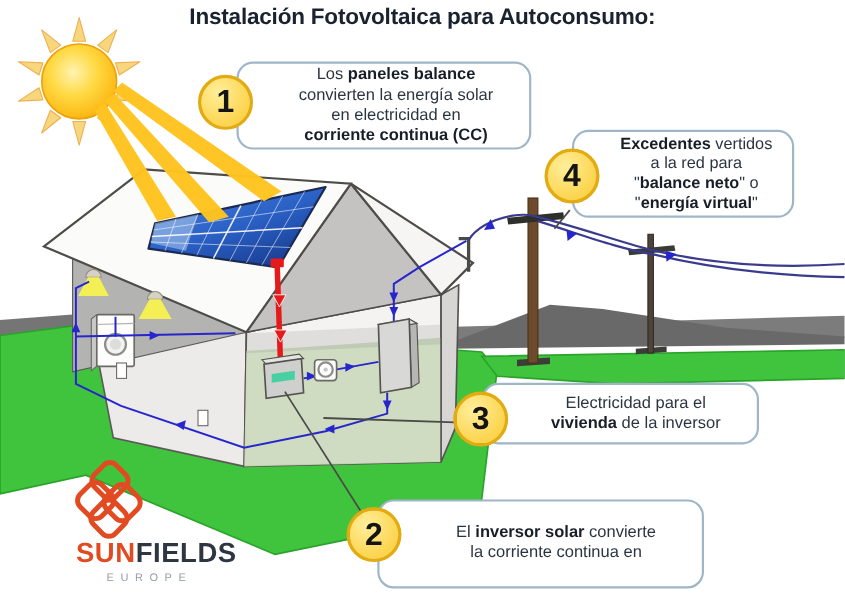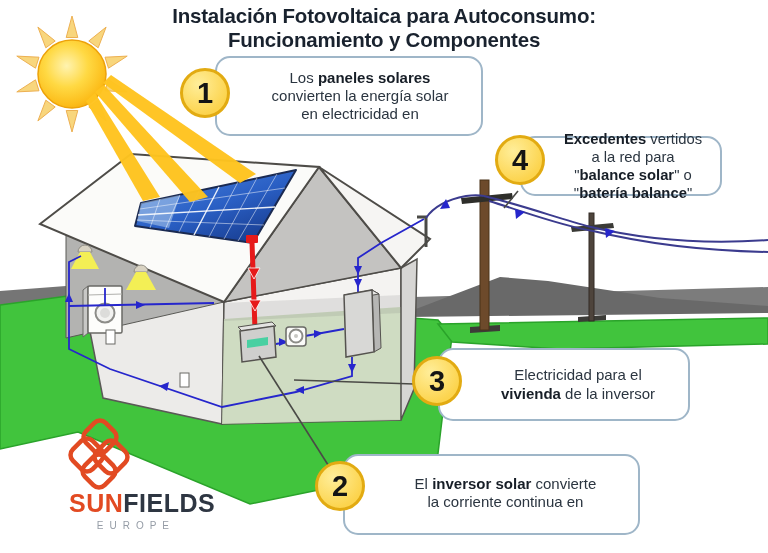--- a/index.html
+++ b/index.html
@@ -10,22 +10,22 @@
          font-weight:bold;font-size:20.5px;line-height:1.15;color:var(--title-text,#19222e);
          letter-spacing:-0.2px;}
   .title span{display:block;}
   .box{position:absolute;background:#fff;border:2px solid var(--callout-border,#9fb6c8);
        border-radius:15px;display:flex;align-items:center;justify-content:center;
        text-align:center;font-size:15px;line-height:1.22;color:#2b3540;z-index:2;
        box-sizing:border-box;}
   .box .callout-text{white-space:pre-line;width:100%;}
   .box b{color:#171e27;}
   .box1{left:215px;top:56px;width:268px;height:80px;padding:3px 8px 3px 30px;}
-  .box4{left:520px;top:118px;width:202px;height:60px;padding:3px 6px 3px 30px;font-size:14.8px;margin-top:18px;}
-  .box3{left:438px;top:348px;width:252px;height:73px;padding:3px 8px 3px 36px;}
+  .box4{left:520px;top:118px;width:202px;height:80px;padding:3px 6px 3px 30px;font-size:14.8px;}
+  .box3{left:438px;top:348px;width:252px;height:56px;padding:3px 8px 3px 36px;}
   .box2{left:343px;top:454px;width:297px;height:81px;padding:3px 8px 6px 36px;text-align:center;}
   .num{position:absolute;width:50px;height:50px;border-radius:50%;
        border:3px solid var(--callout-number-border,#e2ab12);
        background:radial-gradient(circle at 35% 30%, #ffee9a, var(--callout-number-bg,#fcd44e) 72%);
        display:flex;align-items:center;justify-content:center;
        font-weight:bold;font-size:29px;color:#141414;z-index:3;box-sizing:border-box;}
   .num1{left:180px;top:68px;}
   .num4{left:495px;top:135px;}
   .num3{left:412px;top:356px;}
   .num2{left:315px;top:461px;}
@@ -213,34 +213,33 @@
           <rect x="-14" y="-14" width="28" height="28" rx="8"></rect>
         </g>
       <g transform="translate(-1,17) rotate(45)">
           <rect x="-14" y="-14" width="28" height="28" rx="8"></rect>
         </g>
     </g>
   </svg>
 
   <div class="title">
     <span>Instalación Fotovoltaica para Autoconsumo:</span>
-    <span>Funcionamiento y Componentes</span>
   </div>
 
   <div class="box box1">
-    <div class="callout-text"><span>Los </span><b>paneles solares</b><span>
+    <div class="callout-text"><span>Los </span><b>paneles balance</b><span>
 convierten la energía solar
 en electricidad en
-</span></div>
+</span><b>corriente continua (CC)</b></div>
   </div>
   <div class="box box4">
     <div class="callout-text"><b>Excedentes</b><span> vertidos
 a la red para
-"</span><b>balance solar</b><span>" o
-"</span><b>batería balance</b><span>"</span></div>
+"</span><b>balance neto</b><span>" o
+"</span><b>energía virtual</b><span>"</span></div>
   </div>
   <div class="box box3">
     <div class="callout-text"><span>Electricidad para el
 </span><b>vivienda</b><span> de la inversor</span></div>
   </div>
   <div class="box box2">
     <div class="callout-text"><span>El </span><b>inversor solar</b><span> convierte
 la corriente continua en
 </span></div>
   </div>

